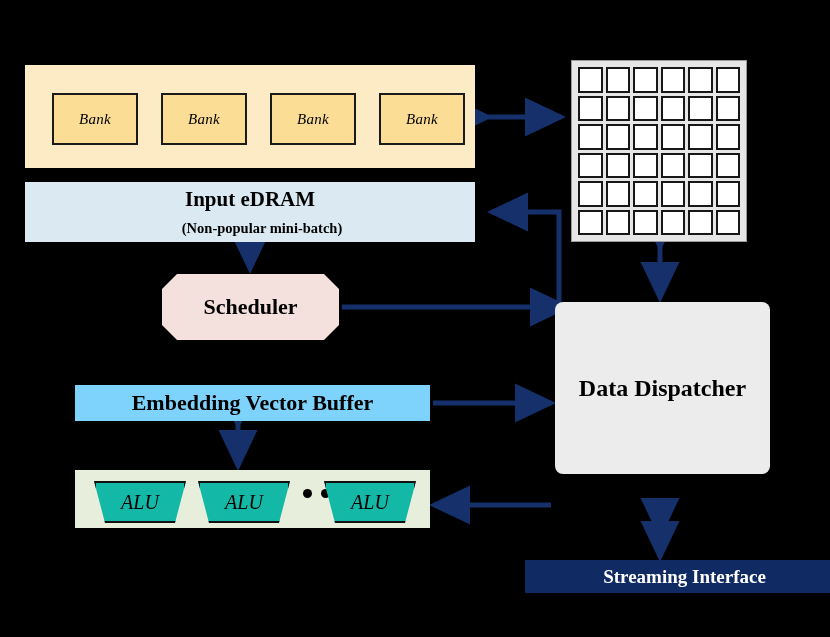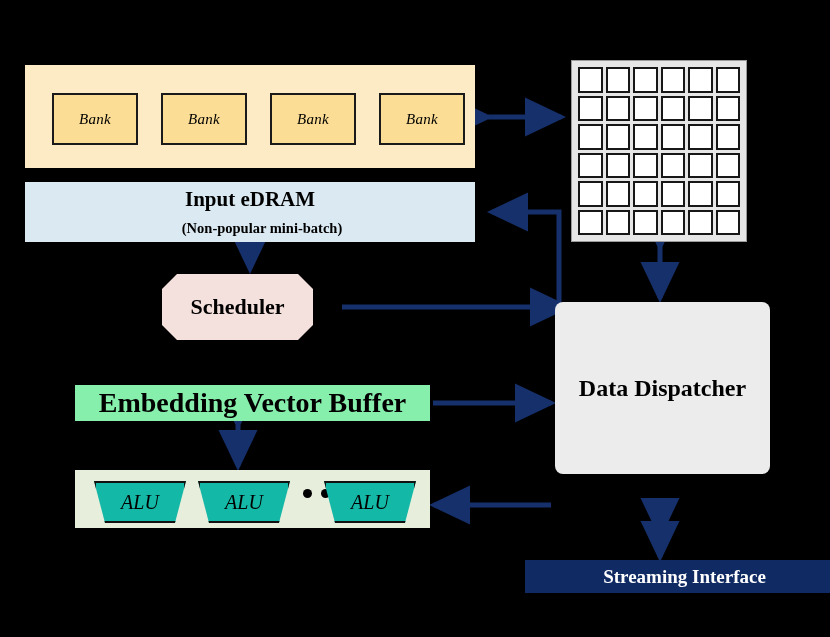--- a/index.html
+++ b/index.html
@@ -50,34 +50,34 @@
     align-items: center;
     justify-content: center;
     line-height: 1.08;
     gap: 8px;
   }
   #edram .t1 { font-size: 21px; font-weight: bold; color: #000; }
   #edram .t2 { font-size: 14.5px; font-weight: bold; color: #000; margin-top: 2px; margin-left: 24px; }
 
   
   #scheduler {
-    left: 162px; top: 274px; width: 151px; height: 66px;
+    left: 162px; top: 274px; width: 177px; height: 66px;
     background: #F4E0DC;
     clip-path: polygon(15px 0, calc(100% - 15px) 0, 100% 15px, 100% calc(100% - 15px),
                        calc(100% - 15px) 100%, 15px 100%, 0 calc(100% - 15px), 0 15px);
     display: flex; align-items: center; justify-content: center;
     font-size: 22px; font-weight: bold; color: #000;
   }
 
   
   #evb {
     left: 75px; top: 385px; width: 355px; height: 36px;
-    background: #86efac;
-    display: flex; align-items: center; justify-content: center;
-    font-size: 28px; font-weight: bold; color: #000;
+    background: #7dd3fc;
+    display: flex; align-items: center; justify-content: center;
+    font-size: 22px; font-weight: bold; color: #000;
   }
 
   
   #alu-container {
     left: 75px; top: 470px; width: 355px; height: 58px;
     background: #E8EEDC;
     border: 1px solid #E8EEDC;
   }
   .alu-cell {
     position: absolute;

